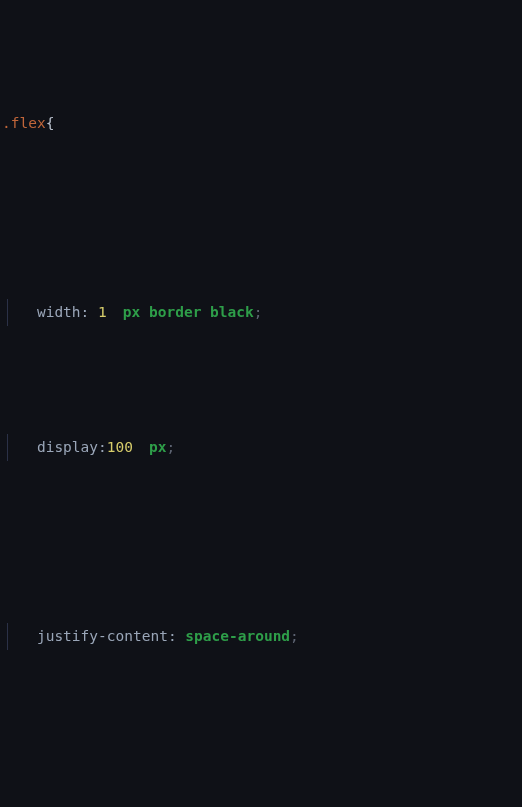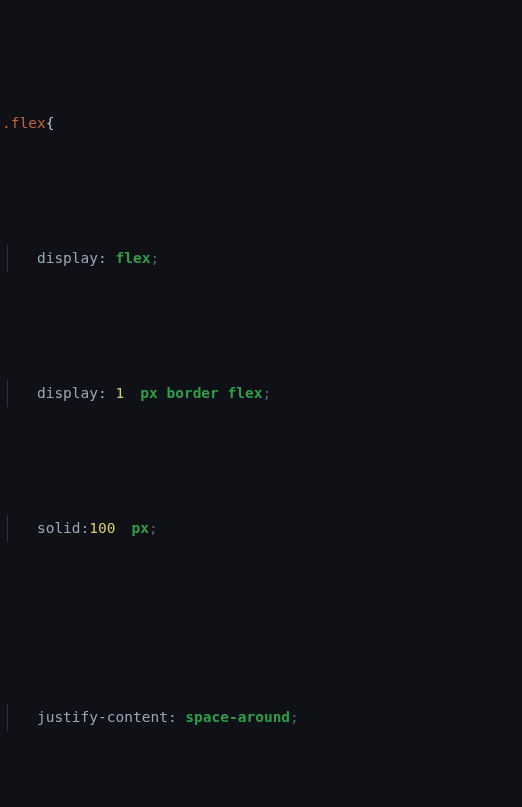--- a/index.html
+++ b/index.html
@@ -57,27 +57,26 @@
 </head>
 <body>
 
 <div id="editor">
   <div class="code">
 
     
     <div class="line"><span class="sel">.flex</span><span class="brace">{</span></div>
 
     
-    <div class="line"><span class="guide"></span><span class="prop">    </span><span class="prop">display</span><span class="colon">: </span><span class="val">flex</span><span class="punct">;</span></div>
 
     
-    <div class="line"><span class="guide"></span><span class="prop">    </span><span class="prop">display</span><span class="colon">: </span><span class="num">1</span><span class="unit">px</span><span class="val"> </span><span class="val">border</span><span class="val"> </span><span class="val">flex</span><span class="punct">;</span></div>
+    <div class="line"><span class="guide"></span><span class="prop">    </span><span class="prop">width</span><span class="colon">: </span><span class="num">1</span><span class="unit">px</span><span class="val"> </span><span class="val">border</span><span class="val"> </span><span class="val">black</span><span class="punct">;</span></div>
 
     
-    <div class="line"><span class="guide"></span><span class="prop">    </span><span class="prop">solid</span><span class="colon">:</span><span class="num">100</span><span class="unit">px</span><span class="punct">;</span></div>
+    <div class="line"><span class="guide"></span><span class="prop">    </span><span class="prop">display</span><span class="colon">:</span><span class="num">100</span><span class="unit">px</span><span class="punct">;</span></div>
 
     
 
     
     <div class="line"><span class="guide"></span><span class="prop">    </span><span class="prop">justify-content</span><span class="colon">: </span><span class="val">space-around</span><span class="punct">;</span></div>
 
     
     
 
     

